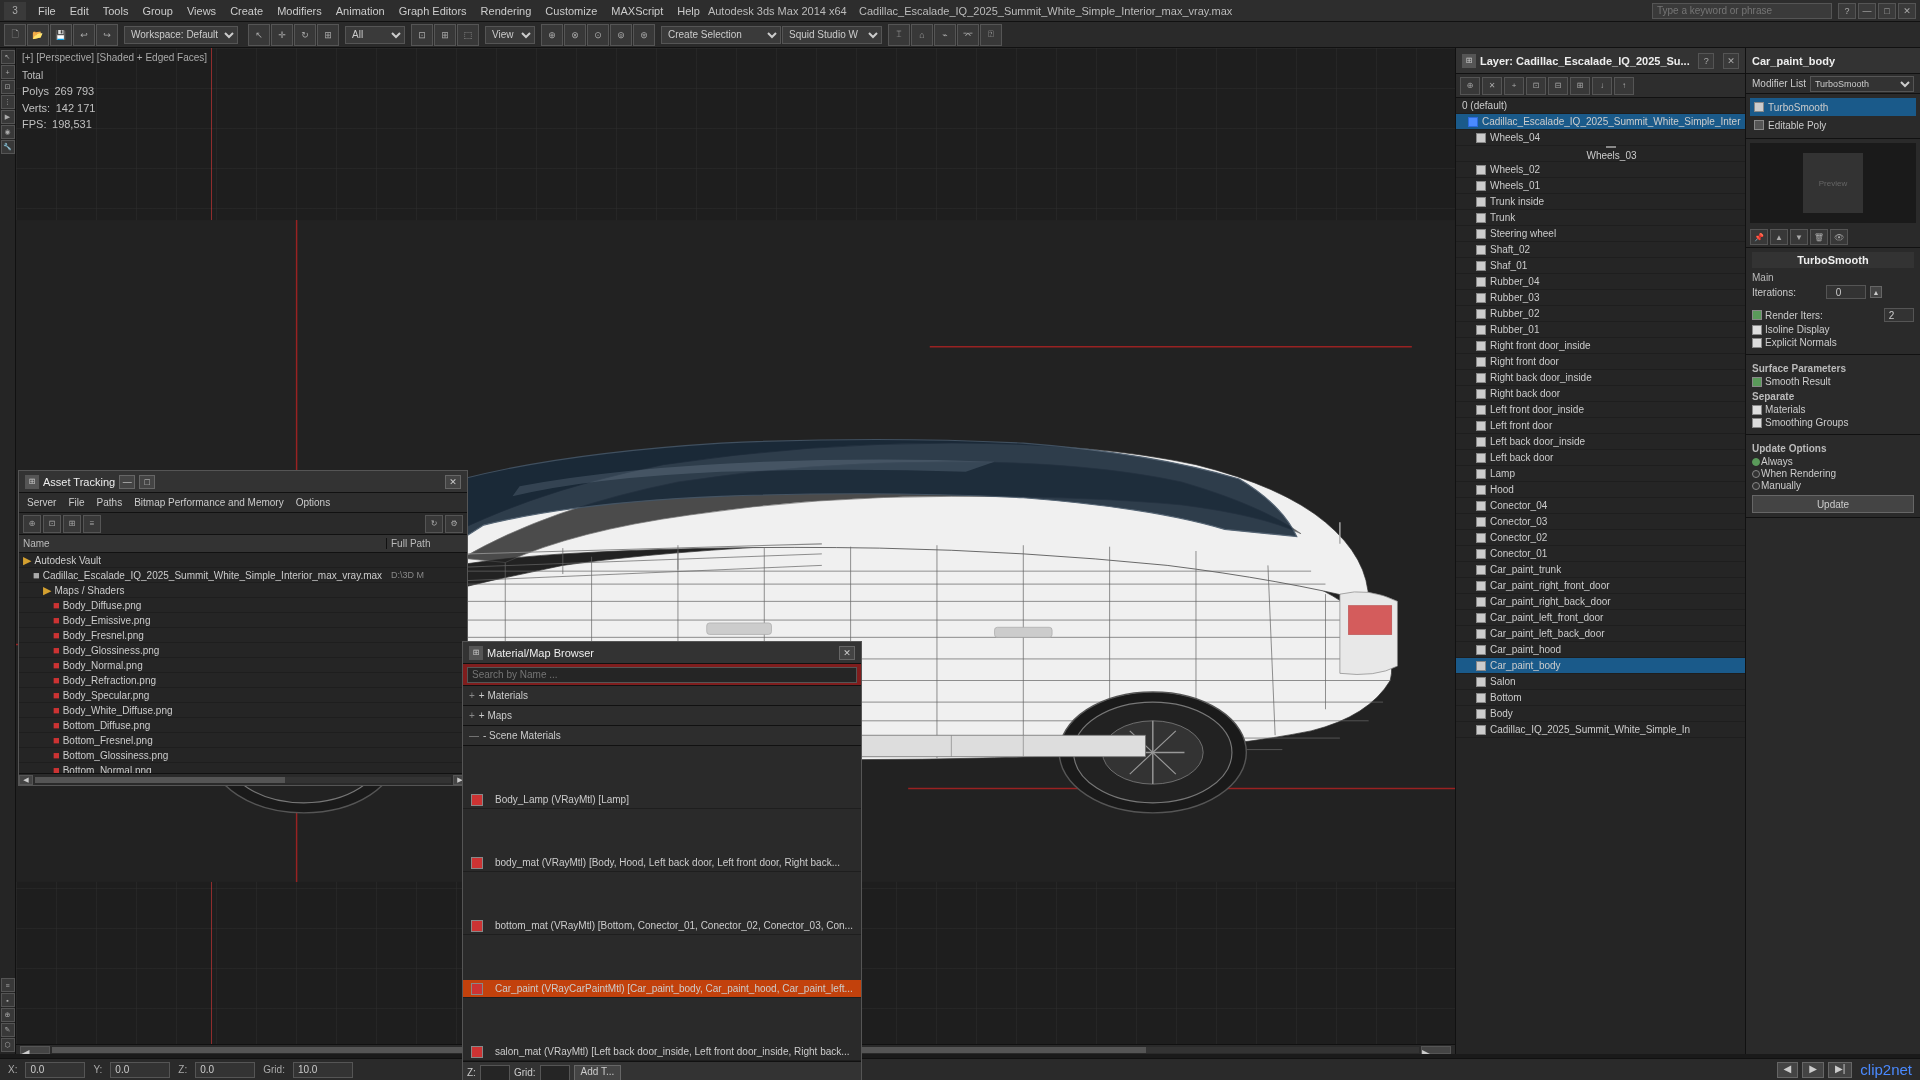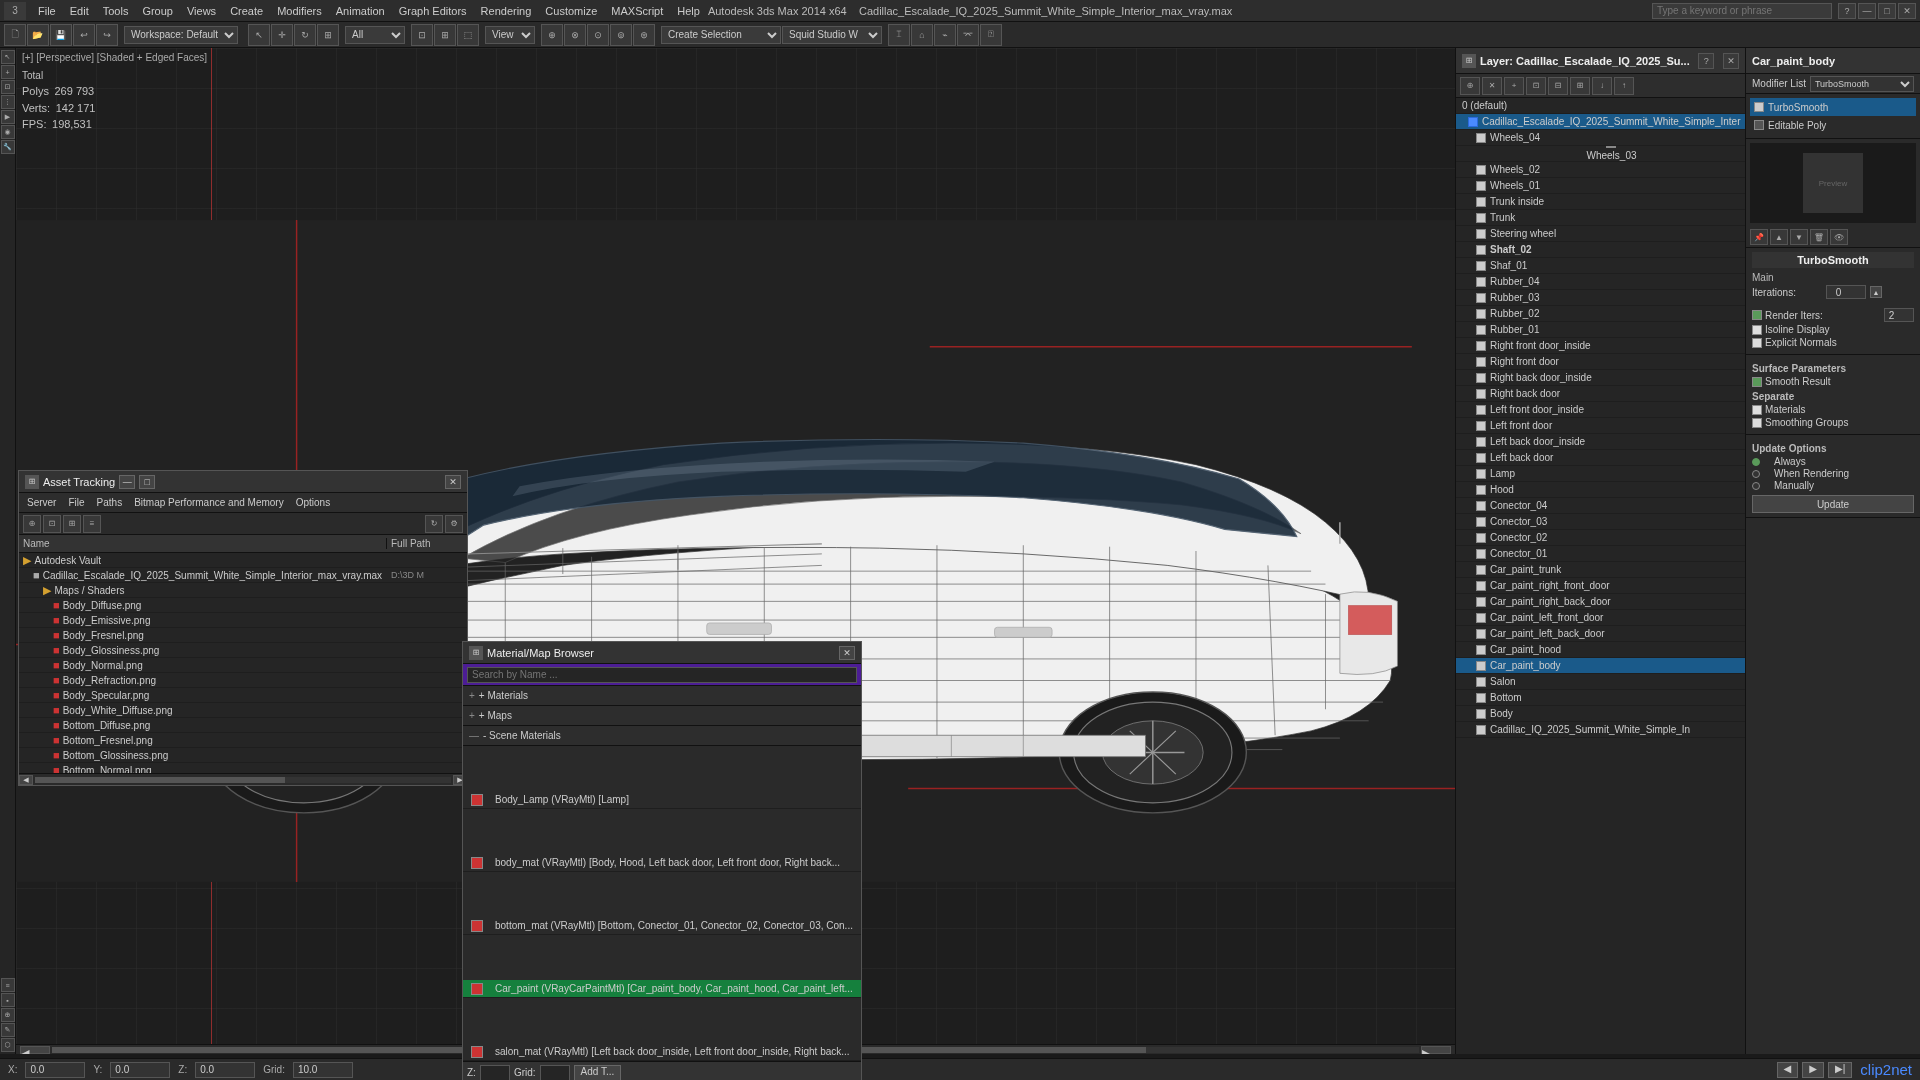--- a/index.html
+++ b/index.html
@@ -333,21 +333,21 @@
     .ts-check-label { color: #ccc; font-size: 10px; }
     .ts-section-title {
       color: #bbb;
       font-size: 10px;
       font-weight: bold;
       margin: 4px 0 2px;
     }
     .ts-radio {
       display: flex;
       align-items: center;
-      gap: 14px;
+      gap: 1px;
       margin-bottom: 1px;
     }
     .ts-radio-btn {
       width: 8px; height: 8px;
       border-radius: 50%;
       border: 1px solid #888;
       background: #333;
     }
     .ts-radio-btn.selected {
       background: #5a9a5a;
@@ -488,21 +488,21 @@
       position: absolute;
       top: 641px;
       left: 462px;
       width: 400px;
       background: #2a2a2a;
       border: 1px solid #555;
       z-index: 100;
     }
     .mat-search {
       height: 22px;
-      background: #4c1d95;
+      background: #7f1d1d;
       display: flex;
       align-items: center;
       padding: 0 4px;
       border-bottom: 1px solid #111;
     }
     .mat-search-input {
       flex: 1;
       height: 16px;
       background: #252525;
       border: 1px solid #555;
@@ -524,21 +524,21 @@
     .mat-item {
       display: flex;
       align-items: center;
       height: 18px;
       padding: 0 8px;
       cursor: pointer;
       border-bottom: 1px solid #1e1e1e;
       gap: 12px;
       margin-top: 45px;
     }
-    .mat-item.selected { background: #15803d; }
+    .mat-item.selected { background: #c2410c; }
     .mat-color-box {
       width: 12px; height: 12px;
       border: 1px solid #888;
     }
     .mat-item-name {
       color: #ccc;
       font-size: 10px;
       flex: 1;
       overflow: hidden;
       text-overflow: ellipsis;
@@ -905,21 +905,21 @@
           <span class="layer-name">Trunk inside</span>
         </div>
         <div class="layer-item subitem" style="padding-left: 20px;">
           <span class="layer-icon" style="background: rgb(204, 204, 204); border-color: rgb(136, 136, 136);"></span>
           <span class="layer-name">Trunk</span>
         </div>
         <div class="layer-item subitem" style="padding-left: 20px;">
           <span class="layer-icon" style="background: rgb(204, 204, 204); border-color: rgb(136, 136, 136);"></span>
           <span class="layer-name">Steering wheel</span>
         </div>
-        <div class="layer-item subitem" style="padding-left: 20px; font-weight: bold;">
+        <div class="layer-item subitem" style="padding-left: 20px;">
           <span class="layer-icon" style="background: rgb(204, 204, 204); border-color: rgb(136, 136, 136);"></span>
           <span class="layer-name">Shaft_02</span>
         </div>
         <div class="layer-item subitem" style="padding-left: 20px;">
           <span class="layer-icon" style="background: rgb(204, 204, 204); border-color: rgb(136, 136, 136);"></span>
           <span class="layer-name">Shaf_01</span>
         </div>
         <div class="layer-item subitem" style="padding-left: 20px;">
           <span class="layer-icon" style="background: rgb(204, 204, 204); border-color: rgb(136, 136, 136);"></span>
           <span class="layer-name">Rubber_04</span>

